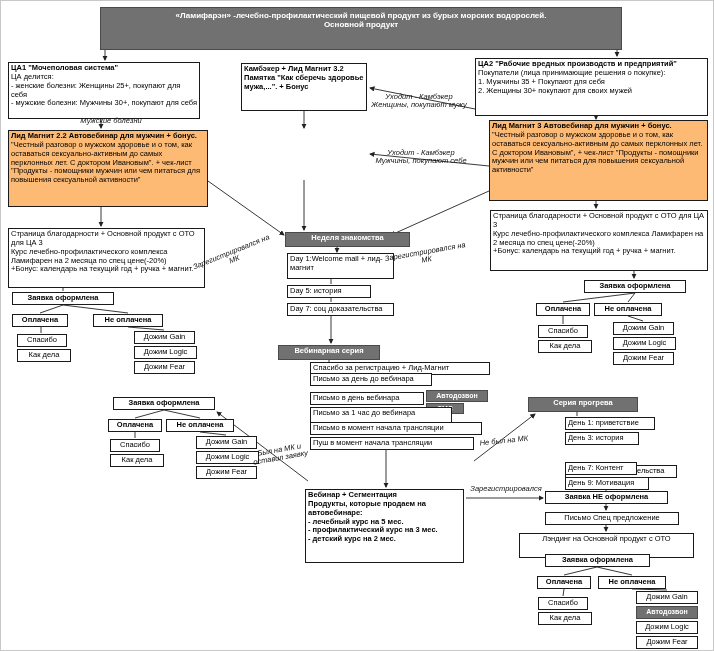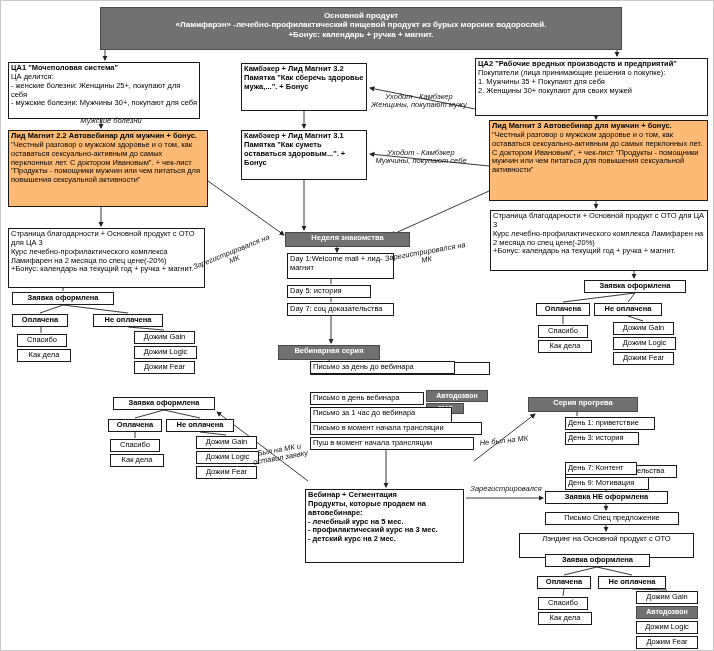--- a/index.html
+++ b/index.html
@@ -67,23 +67,22 @@
       <line x1="605" y1="524" x2="605" y2="530" marker-end="url(#ah)"></line>
       <line x1="600" y1="545" x2="600" y2="551" marker-end="url(#ah)"></line>
       <line x1="596" y1="566" x2="563" y2="574"></line>
       <line x1="596" y1="566" x2="631" y2="574"></line>
       <line x1="563" y1="588" x2="562" y2="595"></line>
       <line x1="631" y1="588" x2="666" y2="589"></line>
     </g>
   </svg>
 
   <div class="box dark" style="left:99px;top:6px;width:522px;height:43px;font-size:8px;padding-top:3px">
+    <div>«Ламифарэн» -лечебно-профилактический пищевой продукт из бурых морских водорослей.</div>
     <div>Основной продукт</div>
-    <div>«Ламифарэн» -лечебно-профилактический пищевой продукт из бурых морских водорослей.</div>
-    <div>+Бонус: календарь + ручка + магнит.</div>
   </div>
 
   <div class="box" style="left:7px;top:61px;width:192px;height:57px">
     <div class="b">ЦА1 "Мочеполовая система"</div>
     <div>ЦА делится:</div>
     <div>- женские болезни: Женщины 25+, покупают для себя</div>
     <div>- мужские болезни: Мужчины 30+, покупают для себя</div>
   </div>
 
   <div class="box b" style="left:240px;top:62px;width:126px;height:48px">Камбэкер + Лид Магнит 3.2 Памятка "Как сберечь здоровье мужа,...". + Бонус</div>
@@ -97,21 +96,20 @@
 
   <div class="lbl" style="left:64px;top:116px;width:92px">Мужские болезни</div>
   <div class="lbl" style="left:366px;top:92px;width:104px">Уходит - Камбэкер Женщины, покупают мужу</div>
   <div class="lbl" style="left:368px;top:148px;width:104px">Уходит - Камбэкер Мужчины, покупают себе</div>
 
   <div class="box gray" style="left:7px;top:129px;width:200px;height:77px">
     <span class="b">Лид Магнит 2.2 Автовебинар для мужчин + бонус.</span>
     <span>"Честный разговор о мужском здоровье и о том, как оставаться сексуально-активным до самых перклонных лет. С доктором Ивановым". + чек-лист "Продукты - помощники мужчин или чем питаться для повышения сексуальной активности"</span>
   </div>
 
-  <div class="box b" style="left:240px;top:129px;width:126px;height:50px">Камбэкер + Лид Магнит 3.1 Памятка "Как суметь оставаться здоровым...". + Бонус</div>
 
   <div class="box gray" style="left:488px;top:119px;width:219px;height:81px">
     <span class="b">Лид Магнит 3 Автовебинар для мужчин + бонус.</span>
     <span>"Честный разговор о мужском здоровье и о том, как оставаться сексуально-активным до самых перклонных лет. С доктором Ивановым", + чек-лист "Продукты - помощники мужчин или чем питаться для повышения сексуальной активности"</span>
   </div>
 
   <div class="box" style="left:7px;top:227px;width:197px;height:60px">
     <div>Страница благодарности + Основной продукт  с ОТО для ЦА 3</div>
     <div>Курс лечебно-профилактического комплекса Ламифарен на 2 месяца по спец цене(-20%)</div>
     <div>+Бонус: календарь на текущий год + ручка + магнит.</div>
@@ -143,21 +141,21 @@
   <div class="box b c" style="left:535px;top:302px;width:54px;height:13px">Оплачена</div>
   <div class="box b c" style="left:593px;top:302px;width:68px;height:13px">Не оплачена</div>
   <div class="box c" style="left:537px;top:324px;width:50px;height:13px">Спасибо</div>
   <div class="box c" style="left:537px;top:339px;width:54px;height:13px">Как дела</div>
   <div class="box c" style="left:612px;top:321px;width:61px;height:13px">Дожим Gain</div>
   <div class="box c" style="left:612px;top:336px;width:63px;height:13px">Дожим Logic</div>
   <div class="box c" style="left:612px;top:351px;width:61px;height:13px">Дожим Fear</div>
 
   <div class="box dark" style="left:277px;top:344px;width:102px;height:15px">Вебинарная серия</div>
   <div class="box" style="left:309px;top:361px;width:180px;height:13px">Спасибо за регистрацию + Лид-Магнит</div>
-  <div class="box" style="left:309px;top:360px;width:145px;height:13px">Письмо за день до вебинара</div>
+  <div class="box" style="left:309px;top:372px;width:122px;height:13px">Письмо за день до вебинара</div>
   <div class="box" style="left:309px;top:391px;width:114px;height:13px">Письмо в день вебинара</div>
   <div class="box dark" style="left:425px;top:389px;width:62px;height:12px;font-size:7px">Автодозвон</div>
   <div class="box dark" style="left:425px;top:402px;width:38px;height:11px;font-size:7px">СМС</div>
   <div class="box" style="left:309px;top:406px;width:142px;height:17px">Письмо за 1 час до вебинара</div>
   <div class="box" style="left:309px;top:421px;width:172px;height:13px">Письмо в момент начала трансляции</div>
   <div class="box" style="left:309px;top:436px;width:164px;height:13px">Пуш в момент начала трансляции</div>
 
   <div class="box b c" style="left:112px;top:396px;width:102px;height:13px">Заявка оформлена</div>
   <div class="box b c" style="left:107px;top:418px;width:54px;height:13px">Оплачена</div>
   <div class="box b c" style="left:165px;top:418px;width:68px;height:13px">Не оплачена</div>

